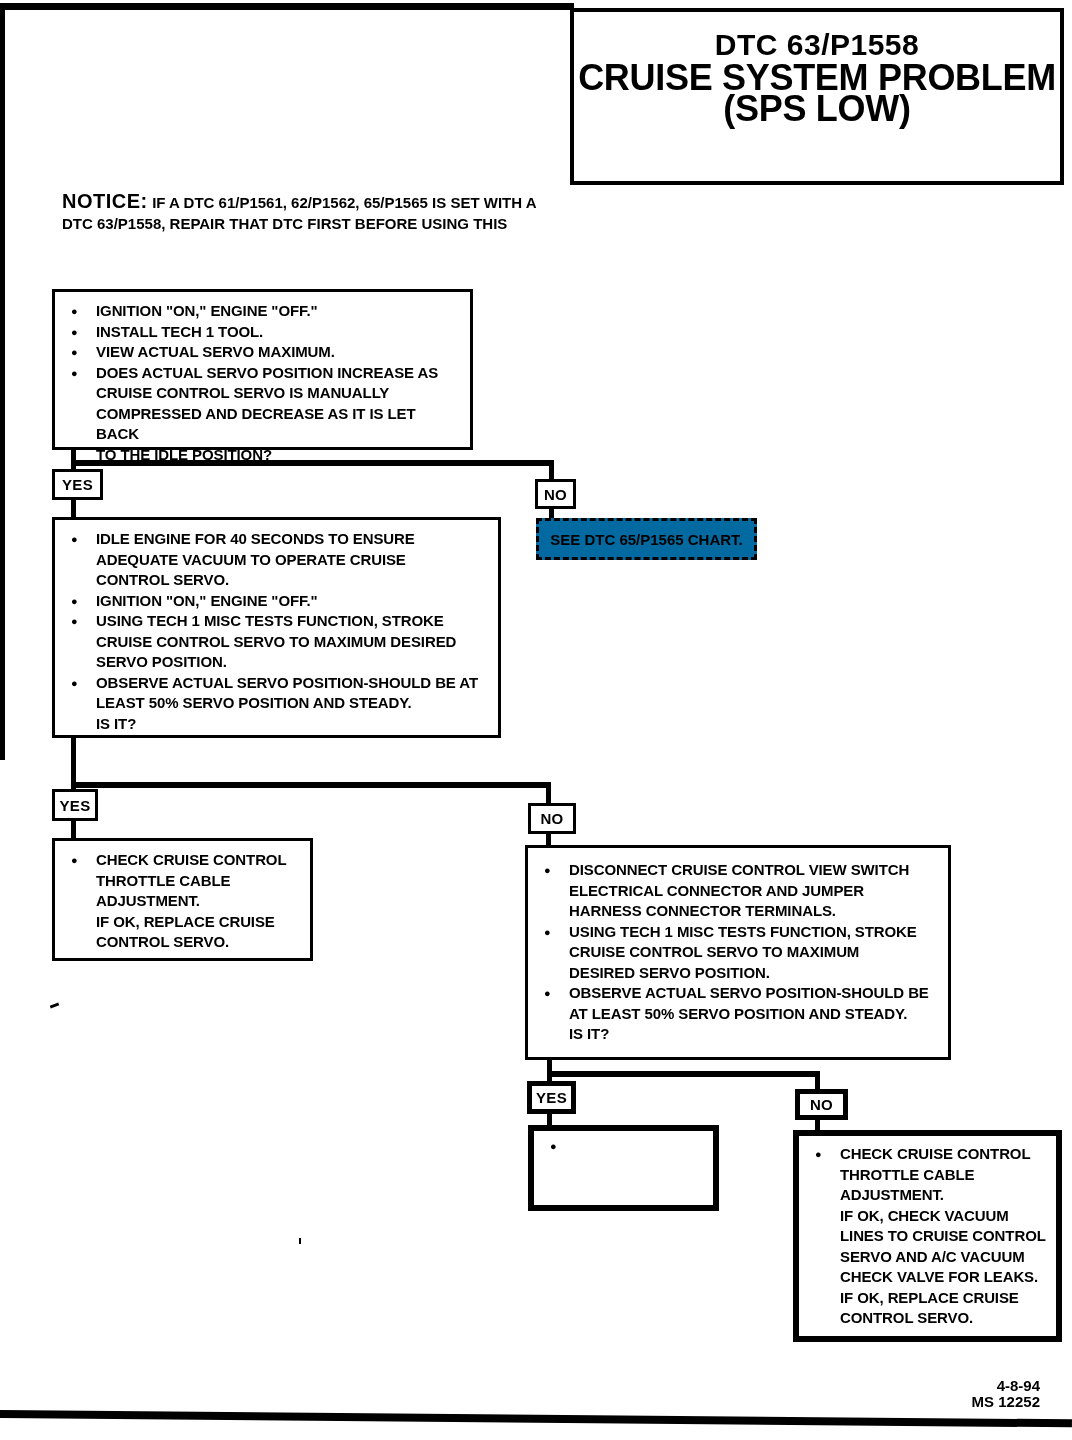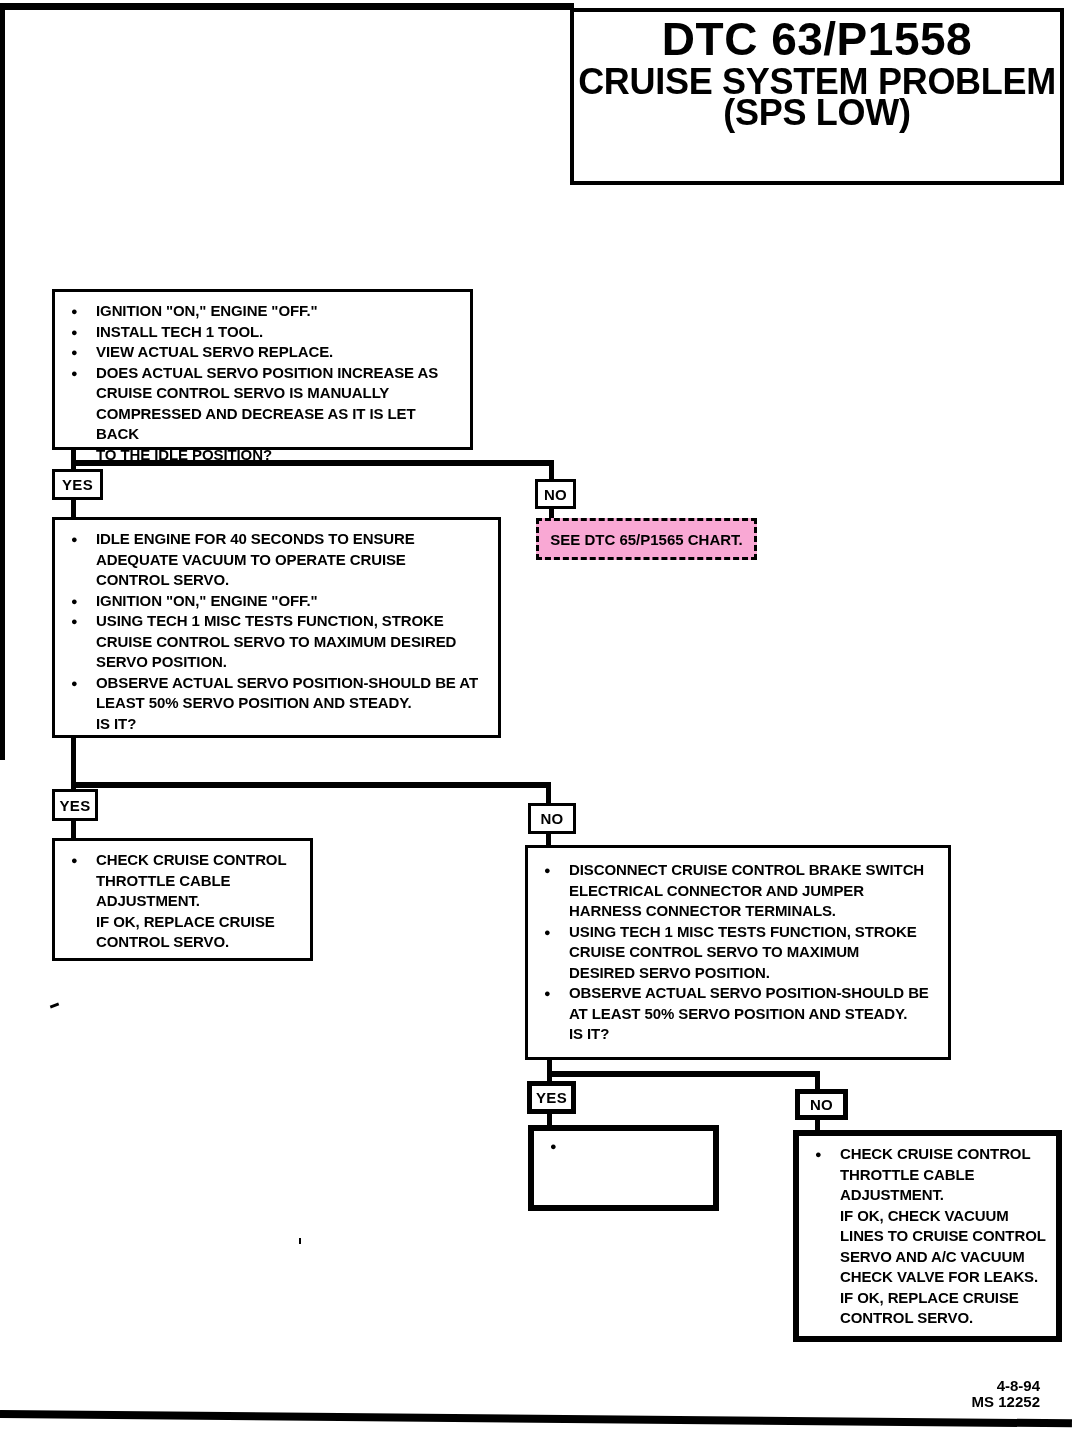--- a/index.html
+++ b/index.html
@@ -14,28 +14,28 @@
   ul.bullets{list-style:none;margin:0;padding:9px 8px 0 13px;}
   li.bi{display:flex;align-items:flex-start;}
   .dot{flex:0 0 14px;font-size:11px;line-height:20.5px;margin-right:11px;margin-left:3px;}
   .txt{white-space:pre-line;font-size:15px;line-height:20.5px;letter-spacing:-0.1px;}
   .tag{
     position:absolute;border:3px solid #000;background:#fff;box-sizing:border-box;
     display:flex;align-items:center;justify-content:center;font-size:15px;letter-spacing:0.3px;
   }
   .tag.thick{border-width:5px;}
   .dashed{
-    position:absolute;border:3px dashed #000;background:#f9a8d4;box-sizing:border-box;
+    position:absolute;border:3px dashed #000;background:#0369a1;box-sizing:border-box;
     display:flex;align-items:center;justify-content:center;font-size:15px;
   }
   .title-box{
     position:absolute;left:570px;top:8px;width:494px;height:177px;
     border:4px solid #000;box-sizing:border-box;text-align:center;background:#fff;
   }
-  .title-main{font-size:46px;letter-spacing:0.5px;}
+  .title-main{font-size:30px;margin-top:16px;letter-spacing:0.5px;}
   .title-sub{font-size:36px;line-height:31px;letter-spacing:-0.3px;}
   .notice{position:absolute;left:62px;top:190px;width:525px;}
   .notice-label{font-size:20px;letter-spacing:0.5px;}
   .notice-text{font-size:15px;line-height:21px;white-space:pre-line;}
   .footer{position:absolute;left:928px;top:1378px;width:112px;text-align:right;
     font-size:15px;line-height:16px;}
   #top-bar{left:0;top:3px;width:574px;height:7px;}
   #left-bar{left:0;top:3px;width:5px;height:757px;}
   #bottom-bar{left:0;top:1410px;width:1072px;height:8px;transform:rotate(0.5deg);transform-origin:left center;}
   #box1{left:52px;top:289px;width:421px;height:161px;}
@@ -77,34 +77,39 @@
   <div class="line" id="top-bar"></div>
   <div class="line" id="left-bar"></div>
   <div class="line" id="bottom-bar"></div>
 
   <div class="title-box">
     <div class="title-main">DTC 63/P1558</div>
     <div class="title-sub">CRUISE SYSTEM PROBLEM</div>
     <div class="title-sub">(SPS LOW)</div>
   </div>
 
+  <div class="notice">
+    <span class="notice-label">NOTICE:</span>
+    <span class="notice-text">IF A DTC 61/P1561, 62/P1562, 65/P1565 IS SET WITH A
+DTC 63/P1558, REPAIR THAT DTC FIRST BEFORE USING THIS</span>
+  </div>
 
   <div class="box" id="box1">
     <ul class="bullets">
       <li class="bi">
         <span class="dot">●</span>
         <span class="txt">IGNITION "ON," ENGINE "OFF."</span>
       </li>
       <li class="bi">
         <span class="dot">●</span>
         <span class="txt">INSTALL TECH 1 TOOL.</span>
       </li>
       <li class="bi">
         <span class="dot">●</span>
-        <span class="txt">VIEW ACTUAL SERVO REPLACE.</span>
+        <span class="txt">VIEW ACTUAL SERVO MAXIMUM.</span>
       </li>
       <li class="bi">
         <span class="dot">●</span>
         <span class="txt">DOES ACTUAL SERVO POSITION INCREASE AS
 CRUISE CONTROL SERVO IS MANUALLY
 COMPRESSED AND DECREASE AS IT IS LET BACK
 TO THE IDLE POSITION?</span>
       </li>
     </ul>
   </div>
@@ -163,21 +168,21 @@
 IF OK, REPLACE CRUISE
 CONTROL SERVO.</span>
       </li>
     </ul>
   </div>
 
   <div class="box" id="box4">
     <ul class="bullets" style="padding-top:12px;">
       <li class="bi">
         <span class="dot">●</span>
-        <span class="txt">DISCONNECT CRUISE CONTROL BRAKE SWITCH
+        <span class="txt">DISCONNECT CRUISE CONTROL VIEW SWITCH
 ELECTRICAL CONNECTOR AND JUMPER
 HARNESS CONNECTOR TERMINALS.</span>
       </li>
       <li class="bi">
         <span class="dot">●</span>
         <span class="txt">USING TECH 1 MISC TESTS FUNCTION, STROKE
 CRUISE CONTROL SERVO TO MAXIMUM
 DESIRED SERVO POSITION.</span>
       </li>
       <li class="bi">

